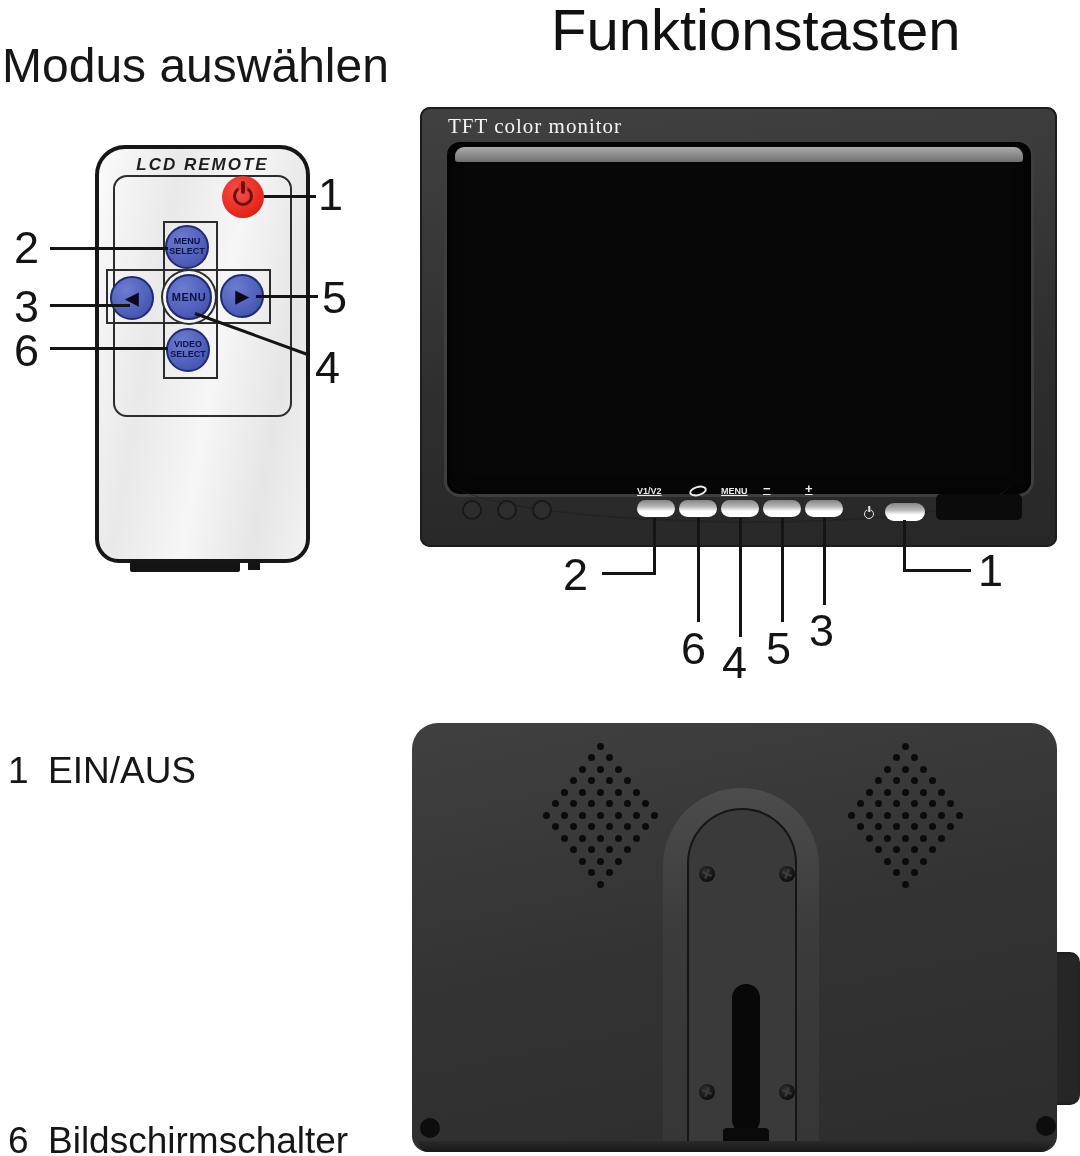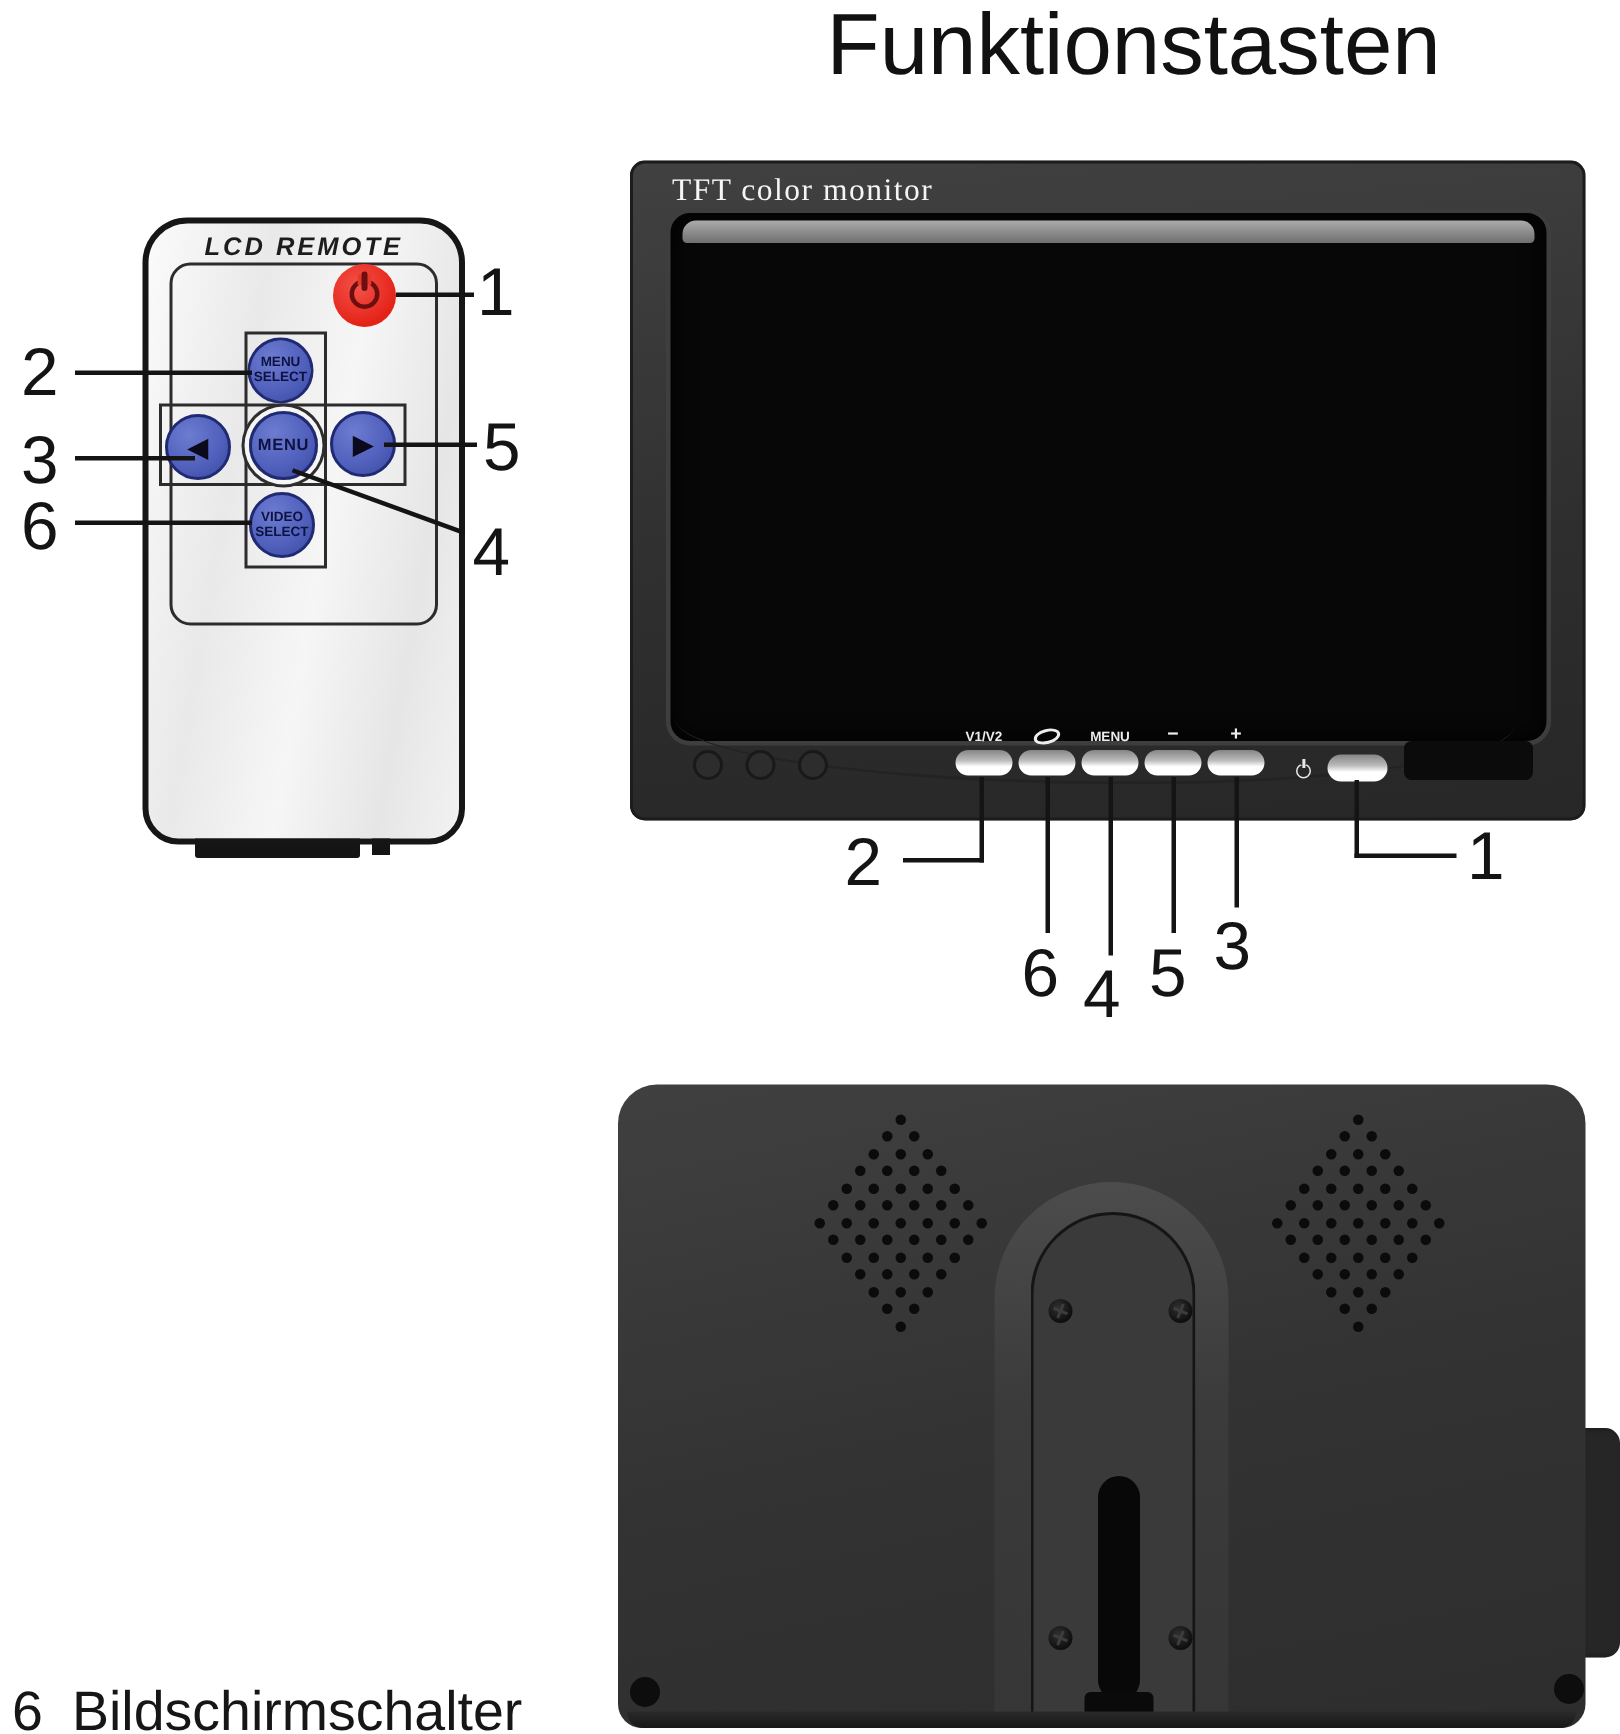--- a/index.html
+++ b/index.html
@@ -55,21 +55,21 @@
   .mon-screen { position:absolute; left:24px; top:32px; width:590px; height:358px;
     background:#070707; border:3px solid #3e3e3e; border-radius:16px; box-shadow:inset 0 0 16px #000; }
   .mon-glare { position:absolute; left:8px; top:5px; width:568px; height:15px;
     background:linear-gradient(#ababab,#6f6f6f); border-radius:9px 9px 3px 3px; }
   .chin-curve { position:absolute; left:30px; top:372px; width:560px; height:44px;
     border-bottom:2px solid #232323; border-radius:0 0 45% 55% / 0 0 90% 100%; }
   .bezel-circle { position:absolute; top:393px; width:20px; height:20px; border-radius:50%;
     border:2px solid #191919; background:#2d2d2d; }
   .pill { position:absolute; top:393px; width:38px; height:17px; border-radius:9px;
     background:linear-gradient(#858585,#b9b9b9 40%,#ffffff 65%,#ffffff); }
-  .pill-label { position:absolute; width:38px; text-align:center; font-weight:bold; color:#ededed; }
+  .pill-label { position:absolute; width:38px; font-weight:bold; color:#ededed;text-decoration:underline; }
   .loop-icon { position:absolute; left:269px; top:379px; width:18px; height:10px;
     border:2px solid #ededed; border-radius:50%; transform:rotate(-15deg); }
   .pwr-sm { position:absolute; left:444px; top:402px; width:10px; height:10px;
     border:1.5px solid #e8e8e8; border-radius:50%; }
   .pwr-sm::before { content:''; position:absolute; left:50%; top:-3px; transform:translateX(-50%);
     width:4px; height:3px; background:#2e2e2e; }
   .pwr-sm::after { content:''; position:absolute; left:50%; top:-4px; transform:translateX(-50%);
     width:1.5px; height:6px; background:#e8e8e8; }
   .ir-window { position:absolute; left:516px; top:387px; width:86px; height:26px;
     background:#0b0b0b; border-radius:5px; }
@@ -101,20 +101,21 @@
     background:#0a0a0a; border-radius:4px; }
   .corner-hole { position:absolute; width:20px; height:20px; border-radius:50%; background:#0d0d0d; }
   .grille { position:absolute; }
   .dot { position:absolute; width:7px; height:7px; border-radius:50%; background:#0b0b0b; }
 </style>
 </head>
 <body>
 
 <div class="canvas">
 
+  <div class="h-left">Modus auswählen</div>
   <div class="h-right">Funktionstasten</div>
 
   <div class="ir-tab"></div>
   <div class="ir-tab2"></div>
   <div class="remote">
     <div class="remote-title">LCD REMOTE</div>
     <div class="remote-panel"></div>
     <div class="cross-v"></div>
     <div class="cross-h"></div>
 
@@ -202,20 +203,23 @@
 
   <div class="vline" style="left:781px; top:518px; height:104px;"></div>
   <div class="cnum" style="left:766px; top:626px;">5</div>
 
   <div class="vline" style="left:823px; top:518px; height:87px;"></div>
   <div class="cnum" style="left:809px; top:608px;">3</div>
 
   <div class="elbow-lb" style="left:903px; top:520px; width:68px; height:52px;"></div>
   <div class="cnum" style="left:978px; top:548px;">1</div>
 
+  <div class="legend-row" style="top:750px;">
+    <span class="num">1</span><span>EIN/AUS</span>
+  </div>
   <div class="legend-row" style="top:1120px;">
     <span class="num">6</span><span>Bildschirmschalter</span>
   </div>
 
   <div class="back-tab"></div>
   <div class="mon-back">
     <div class="grille" id="grille-left" style="left:188px; top:92px;">
         <div class="dot" style="left: -3.5px; top: -72.5px;"></div>
         <div class="dot" style="left: -12.5px; top: -61px;"></div>
         <div class="dot" style="left: 5.5px; top: -61px;"></div>

